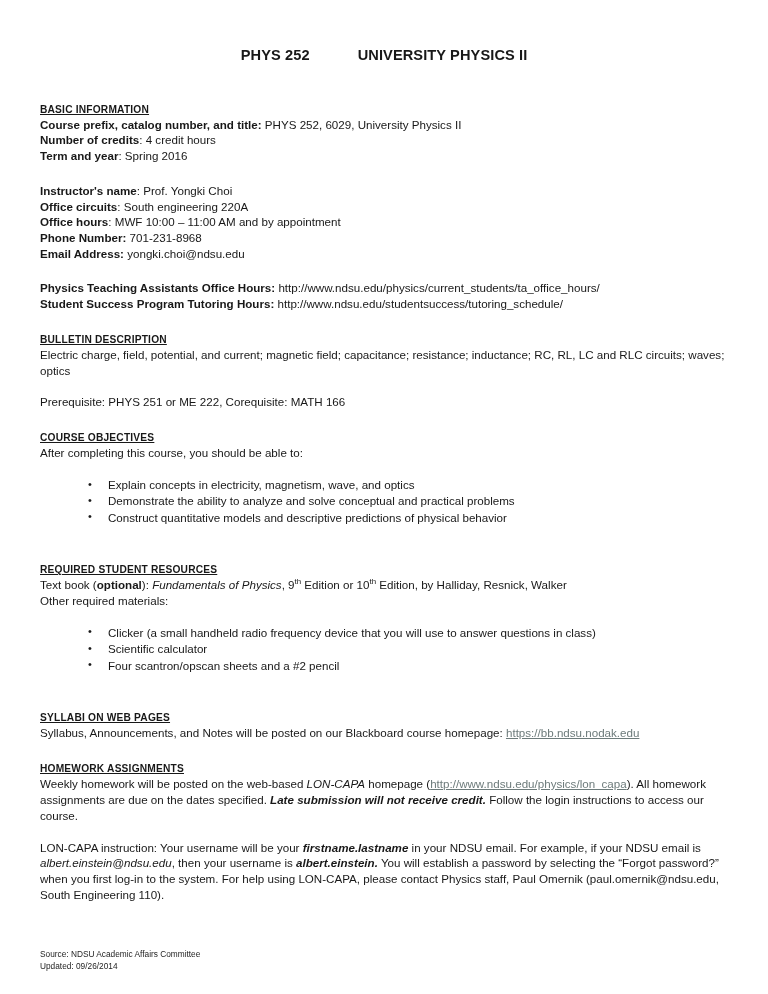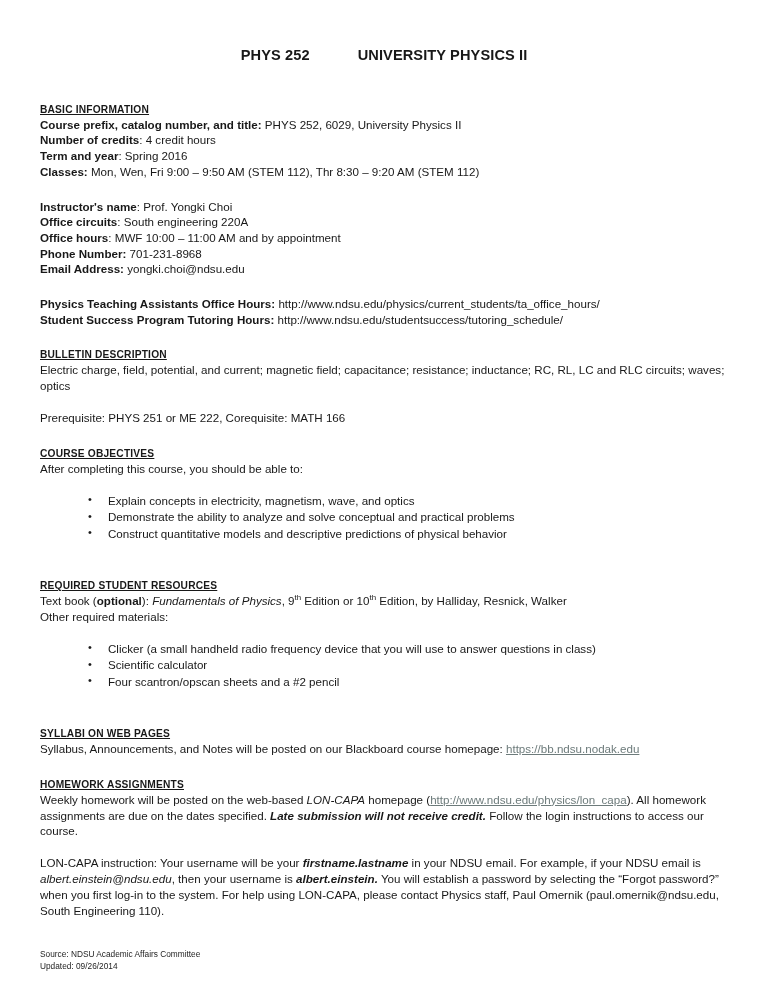--- a/index.html
+++ b/index.html
@@ -115,21 +115,20 @@
   </div>
 
   <div class="spacer-lg"></div>
   <div class="spacer-md"></div>
 
   <div class="section">
     <div class="heading">Basic Information</div>
     <div class="line"><b>Course prefix, catalog number, and title:</b><span> PHYS 252, 6029, University Physics II</span></div>
     <div class="line"><b>Number of credits</b><span>: 4 credit hours</span></div>
     <div class="line"><b>Term and year</b><span>: Spring 2016</span></div>
-    <div class="line"><b>Classes:</b><span> Mon, Wen, Fri 9:00 – 9:50 AM (STEM 112), Thr 8:30 – 9:20 AM (STEM 112)</span></div>
 
     <div class="spacer-lg"></div>
 
     <div class="line"><b>Instructor's name</b><span>: Prof. Yongki Choi</span></div>
     <div class="line"><b>Office circuits</b><span>: South engineering 220A</span></div>
     <div class="line"><b>Office hours</b><span>: MWF 10:00 – 11:00 AM and by appointment</span></div>
     <div class="line"><b>Phone Number:</b><span> 701-231-8968</span></div>
     <div class="line"><b>Email Address:</b><span> yongki.choi@ndsu.edu</span></div>
 
     <div class="spacer-lg"></div>

